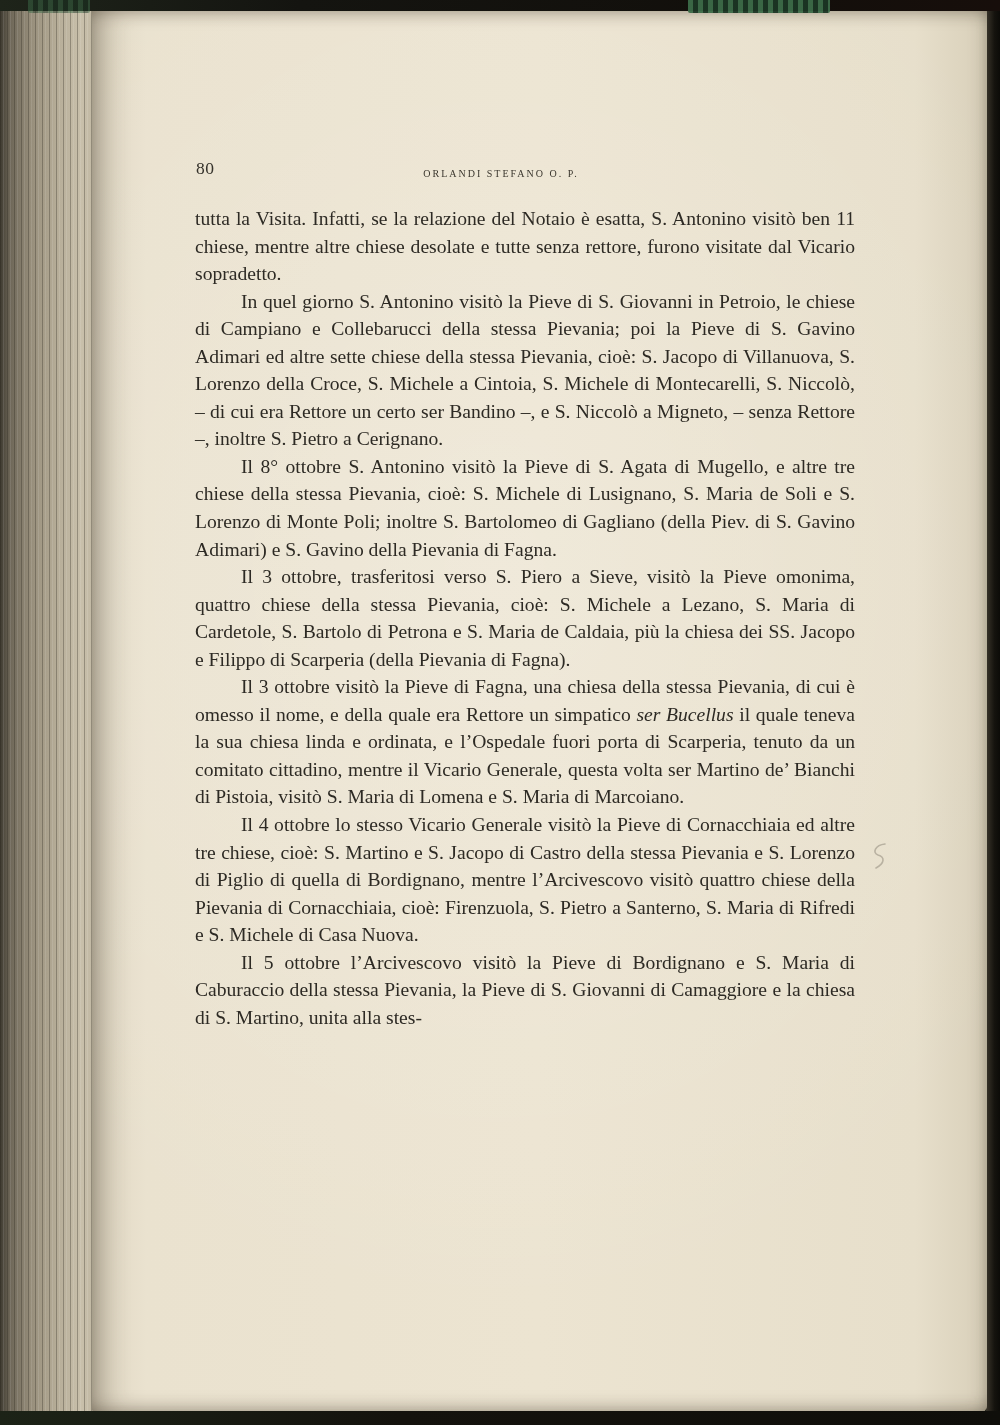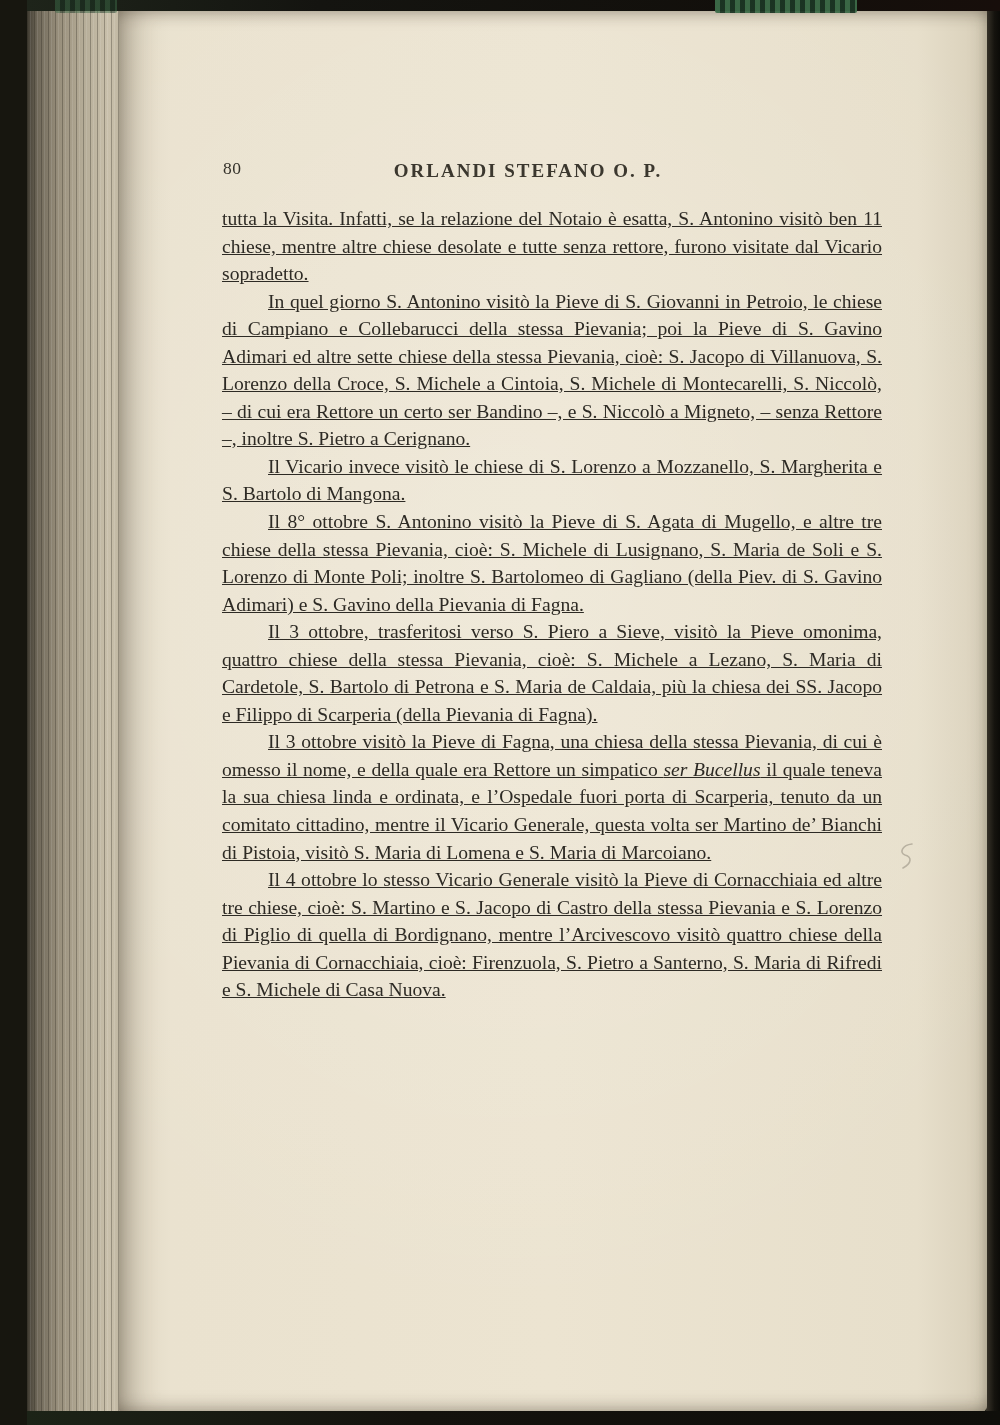--- a/index.html
+++ b/index.html
@@ -2,21 +2,21 @@
 <html lang="it"><head>
 <meta charset="utf-8">
 <style>
   html,body{margin:0;padding:0;}
   body{
     width:1000px;height:1425px;
     background:#17160f;
     font-family:"Liberation Serif","DejaVu Serif",serif;
     position:relative;overflow:hidden;
   }
-  .scene{position:absolute;inset:0;margin-left:27px;}
+  .scene{position:absolute;inset:0;}
 
   
   .page-edges{
     position:absolute;left:0;top:5px;bottom:10px;width:102px;z-index:1;
     background:
       repeating-linear-gradient(90deg,
         rgba(42,38,29,.32) 0 1px, rgba(0,0,0,0) 1px 3px,
         rgba(255,255,255,.10) 3px 4px, rgba(0,0,0,0) 4px 7px),
       linear-gradient(90deg,#3e3a30 0,#6e6758 10%,#968d7a 30%,#b5ac97 55%,#c9c0ab 80%,#bbb29d 100%);
   }
@@ -44,28 +44,28 @@
       inset 22px 0 30px -16px rgba(60,50,35,.45),
       inset -10px 0 18px -10px rgba(70,60,45,.35),
       inset 0 14px 18px -12px rgba(60,50,35,.40),
       inset 0 -14px 18px -12px rgba(60,50,35,.35);
     border-radius:2px 3px 6px 2px;
   }
 
   .page-header{position:absolute;top:149px;left:103px;width:660px;height:24px;}
   .page-number{position:absolute;left:1px;top:0;font-size:17.5px;color:#35322b;letter-spacing:.5px;}
   .running-header{
-    position:absolute;left:-24px;right:24px;top:2px;text-align:center;
-    font-size:19px;font-weight:700;letter-spacing:2px;color:#3b372e;
+    position:absolute;left:-24px;right:24px;top:10px;text-align:center;
+    font-size:10px;font-weight:400;letter-spacing:2px;color:#3b372e;
   }
 
   .body-text{
     position:absolute;top:196px;left:103px;width:660px;
     font-size:19.6px;line-height:27.55px;color:#2d2a24;
-    text-align:justify;hyphens:auto;text-decoration:underline;-webkit-hyphens:auto;
+    text-align:justify;hyphens:auto;-webkit-hyphens:auto;
   }
   .para{margin:0;}
   .para.indent{text-indent:46px;}
   .para em{font-style:italic;}
 
   .margin-squiggle{position:absolute;left:778px;top:833px;width:20px;height:28px;opacity:.5;}
 </style>
 </head>
 <body>
 
@@ -81,25 +81,25 @@
   <div class="page">
 
     <div class="page-header">
       <span class="page-number">80</span>
       <span class="running-header">ORLANDI STEFANO O. P.</span>
     </div>
 
     <div class="body-text">
       <p class="para">tutta la Visita. Infatti, se la relazione del Notaio è esatta, S. Antonino visitò ben 11 chiese, mentre altre chiese desolate e tutte senza rettore, furono visitate dal Vicario sopradetto.</p>
       <p class="para indent">In quel giorno S. Antonino visitò la Pieve di S. Giovanni in Petroio, le chiese di Campiano e Collebarucci della stessa Pievania; poi la Pieve di S. Gavino Adimari ed altre sette chiese della stessa Pievania, cioè: S. Jacopo di Villanuova, S. Lorenzo della Croce, S. Michele a Cintoia, S. Michele di Montecarelli, S. Niccolò, – di cui era Rettore un certo ser Bandino –, e S. Niccolò a Migneto, – senza Rettore –, inoltre S. Pietro a Cerignano.</p>
-      <p class="para indent">Il Vicario invece visitò le chiese di S. Lorenzo a Mozzanello, S. Margherita e S. Bartolo di Mangona.</p>
       <p class="para indent">Il 8° ottobre S. Antonino visitò la Pieve di S. Agata di Mugello, e altre tre chiese della stessa Pievania, cioè: S. Michele di Lusignano, S. Maria de Soli e S. Lorenzo di Monte Poli; inoltre S. Bartolomeo di Gagliano (della Piev. di S. Gavino Adimari) e S. Gavino della Pievania di Fagna.</p>
       <p class="para indent">Il 3 ottobre, trasferitosi verso S. Piero a Sieve, visitò la Pieve omonima, quattro chiese della stessa Pievania, cioè: S. Michele a Lezano, S. Maria di Cardetole, S. Bartolo di Petrona e S. Maria de Caldaia, più la chiesa dei SS. Jacopo e Filippo di Scarperia (della Pievania di Fagna).</p>
       <p class="para indent"><span>Il 3 ottobre visitò la Pieve di Fagna, una chiesa della stessa Pievania, di cui è omesso il nome, e della quale era Rettore un simpatico </span><em>ser Bucellus</em><span> il quale teneva la sua chiesa linda e ordinata, e l’Ospedale fuori porta di Scarperia, tenuto da un comitato cittadino, mentre il Vicario Generale, questa volta ser Martino de’ Bianchi di Pistoia, visitò S. Maria di Lomena e S. Maria di Marcoiano.</span></p>
       <p class="para indent">Il 4 ottobre lo stesso Vicario Generale visitò la Pieve di Cornacchiaia ed altre tre chiese, cioè: S. Martino e S. Jacopo di Castro della stessa Pievania e S. Lorenzo di Piglio di quella di Bordignano, mentre l’Arcivescovo visitò quattro chiese della Pievania di Cornacchiaia, cioè: Firenzuola, S. Pietro a Santerno, S. Maria di Rifredi e S. Michele di Casa Nuova.</p>
+      <p class="para indent">Il 5 ottobre l’Arcivescovo visitò la Pieve di Bordignano e S. Maria di Caburaccio della stessa Pievania, la Pieve di S. Giovanni di Camaggiore e la chiesa di S. Martino, unita alla stes-</p>
     </div>
 
     <svg class="margin-squiggle" viewBox="0 0 20 28">
       <path d="M15,2 C5,3 2,11 8,13 C15,15 15,21 6,26" fill="none" stroke="#8a8375" stroke-width="1.6" stroke-linecap="round"></path>
     </svg>
 
   </div>
 </div>
 
 </body></html>

